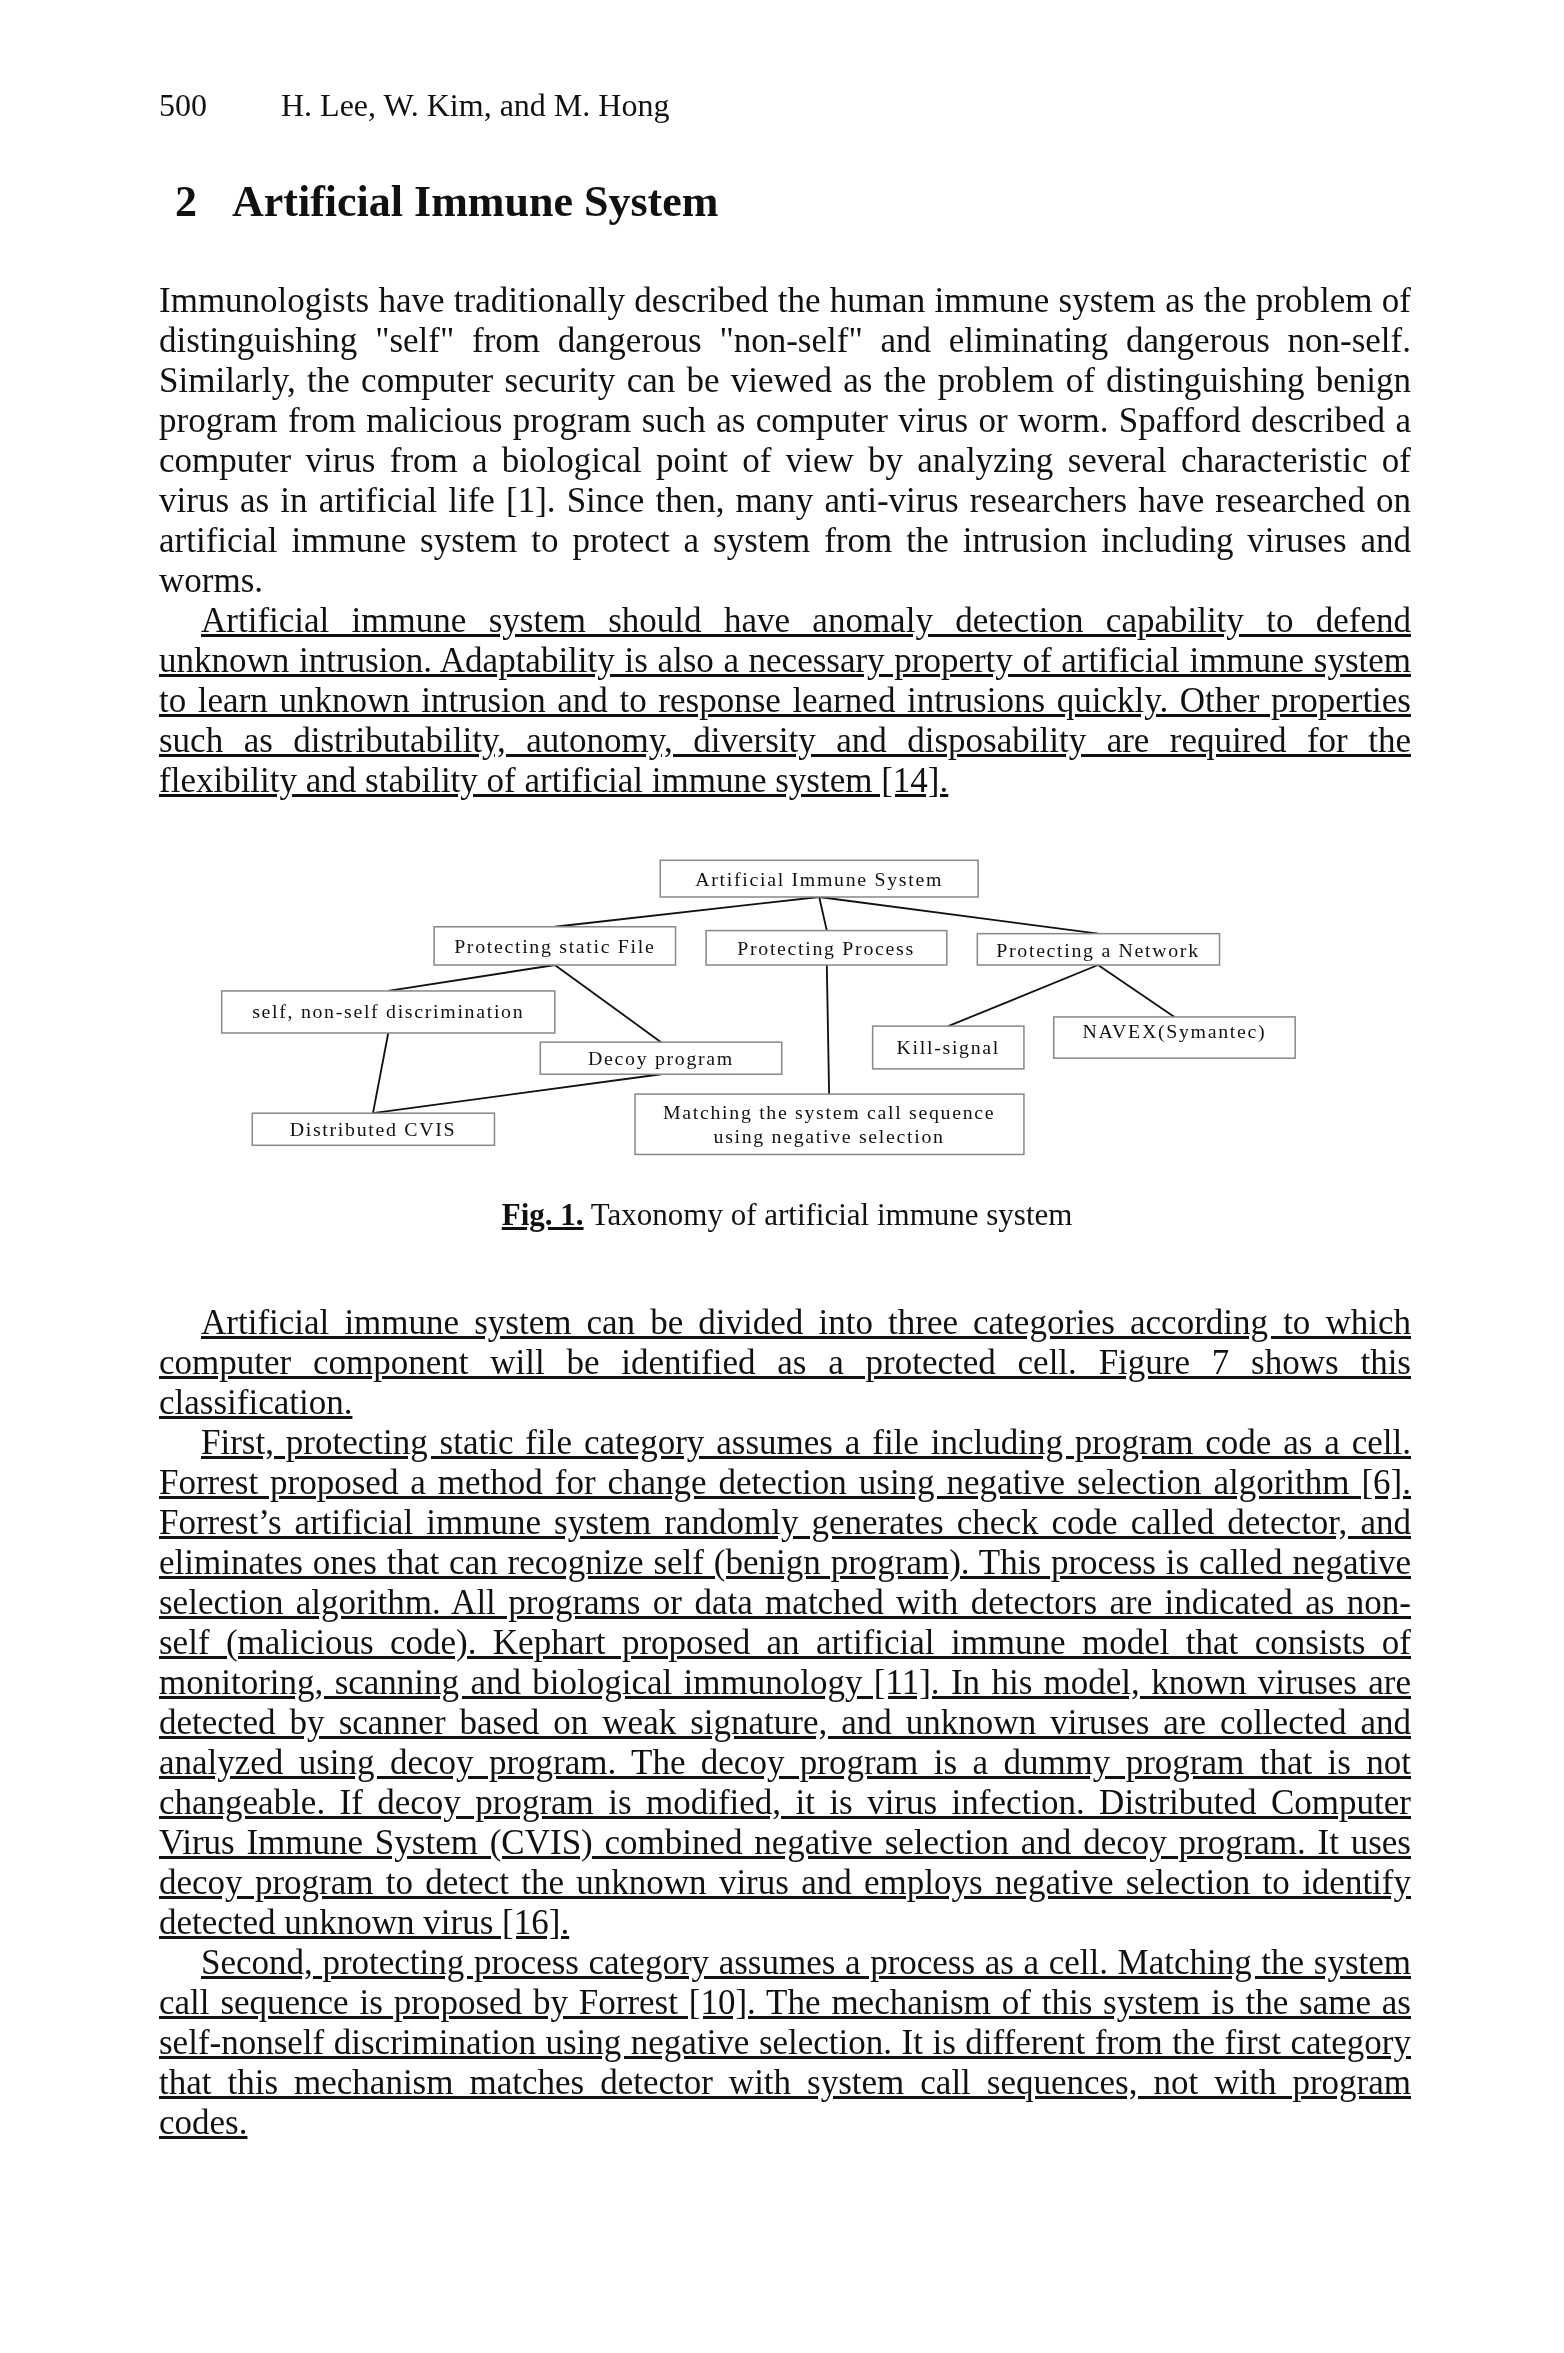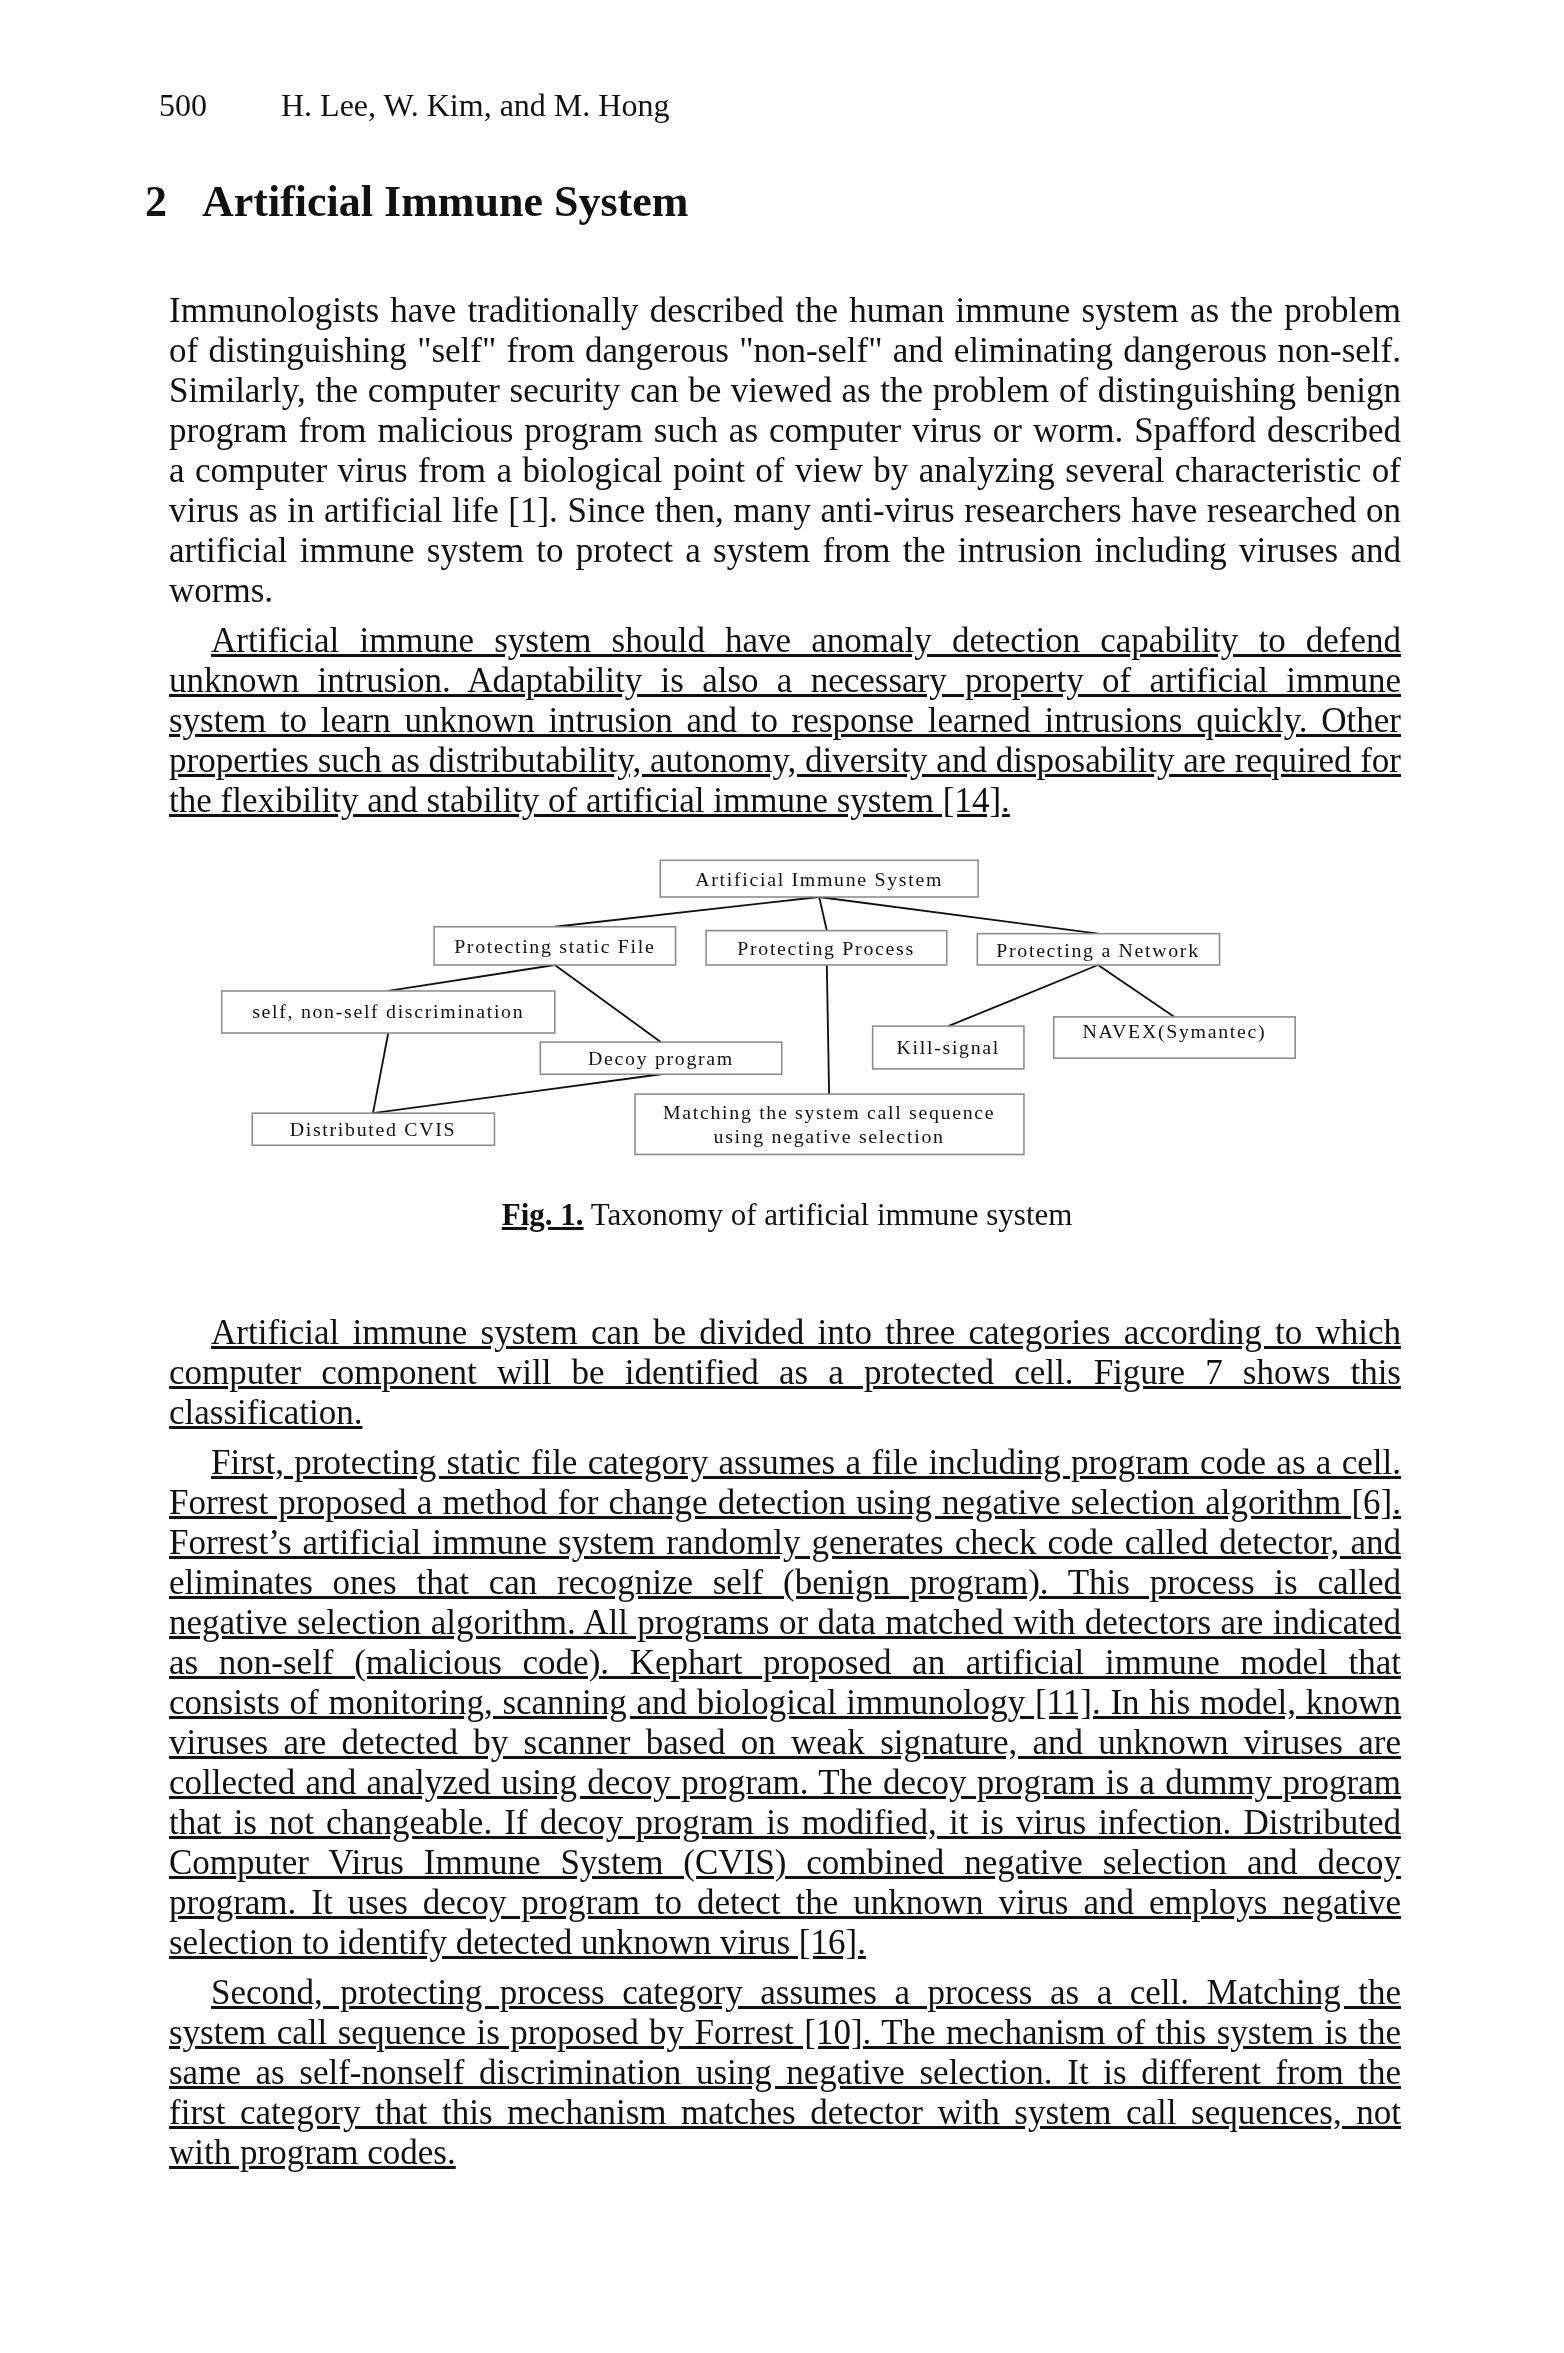--- a/index.html
+++ b/index.html
@@ -6,29 +6,29 @@
   body {
     width: 1565px; height: 2354px; position: relative; overflow: hidden;
     font-family: "Liberation Serif", "DejaVu Serif", serif; color: #111111;
   }
   .running-head {
     position: absolute; left: 159px; top: 86px; font-size: 32px; line-height: 38px;
     white-space: nowrap;
   }
   .running-head .page-num { display: inline-block; width: 122px; }
   .section-heading {
-    position: absolute; left: 145px; top: 177px; font-size: 44px; font-weight: bold;
+    position: absolute; left: 175px; top: 177px; font-size: 44px; font-weight: bold;
     line-height: 50px; white-space: nowrap;
   }
   .section-heading .sec-num { display: inline-block; width: 57px; }
   .text-block {
     position: absolute; left: 159px; width: 1252px;
     font-size: 35px; line-height: 40px; text-align: justify;
   }
-  .text-block p { margin: 10px; }
+  .text-block p { margin: 0; }
   .text-block p.indent { text-indent: 42px; text-decoration: underline; }
   #block-1 { top: 281px; }
   #block-2 { top: 1303px; }
   .figure-caption {
     position: absolute; left: 0; width: 1565px; top: 1196px; text-align: center;
     font-size: 31px; line-height: 37px; padding-left: 4.6px;
   }
   .figure-caption .fig-label { font-weight: bold; text-decoration: underline; }
   svg.diagram { position: absolute; left: 0; top: 0; }
   .node rect { fill: #ffffff; stroke: #8a8a8a; stroke-width: 2; }

